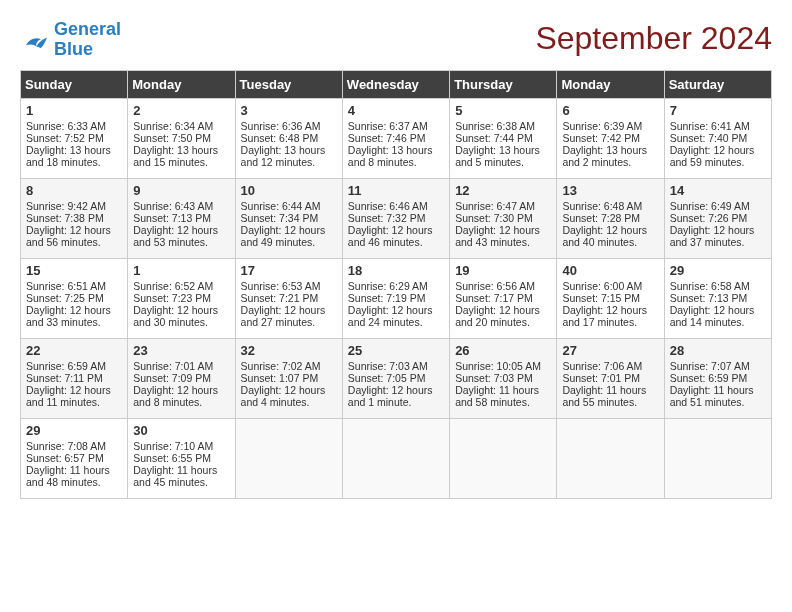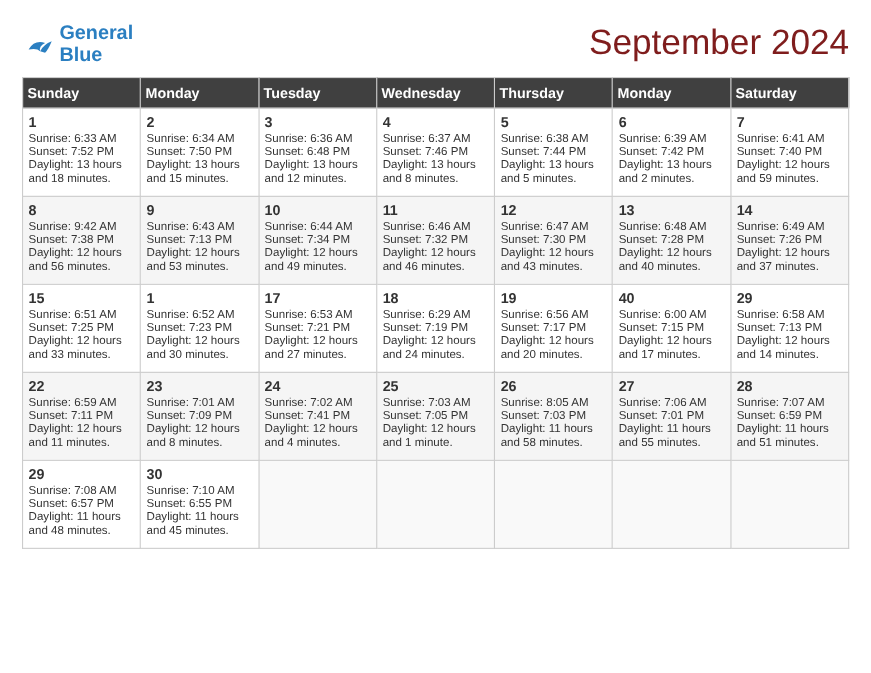--- a/index.html
+++ b/index.html
@@ -256,34 +256,34 @@
         <span>Sunset: 7:11 PM</span><br>
         <span>Daylight: 12 hours and 11 minutes.</span>
       </td>
         <td>
         <span class="day-num">23</span>
         <span>Sunrise: 7:01 AM</span><br>
         <span>Sunset: 7:09 PM</span><br>
         <span>Daylight: 12 hours and 8 minutes.</span>
       </td>
         <td>
-        <span class="day-num">24</span>
+        <span class="day-num">32</span>
         <span>Sunrise: 7:02 AM</span><br>
-        <span>Sunset: 7:41 PM</span><br>
+        <span>Sunset: 1:07 PM</span><br>
         <span>Daylight: 12 hours and 4 minutes.</span>
       </td>
         <td>
         <span class="day-num">25</span>
         <span>Sunrise: 7:03 AM</span><br>
         <span>Sunset: 7:05 PM</span><br>
         <span>Daylight: 12 hours and 1 minute.</span>
       </td>
         <td>
         <span class="day-num">26</span>
-        <span>Sunrise: 8:05 AM</span><br>
+        <span>Sunrise: 10:05 AM</span><br>
         <span>Sunset: 7:03 PM</span><br>
         <span>Daylight: 11 hours and 58 minutes.</span>
       </td>
         <td>
         <span class="day-num">27</span>
         <span>Sunrise: 7:06 AM</span><br>
         <span>Sunset: 7:01 PM</span><br>
         <span>Daylight: 11 hours and 55 minutes.</span>
       </td>
         <td>

